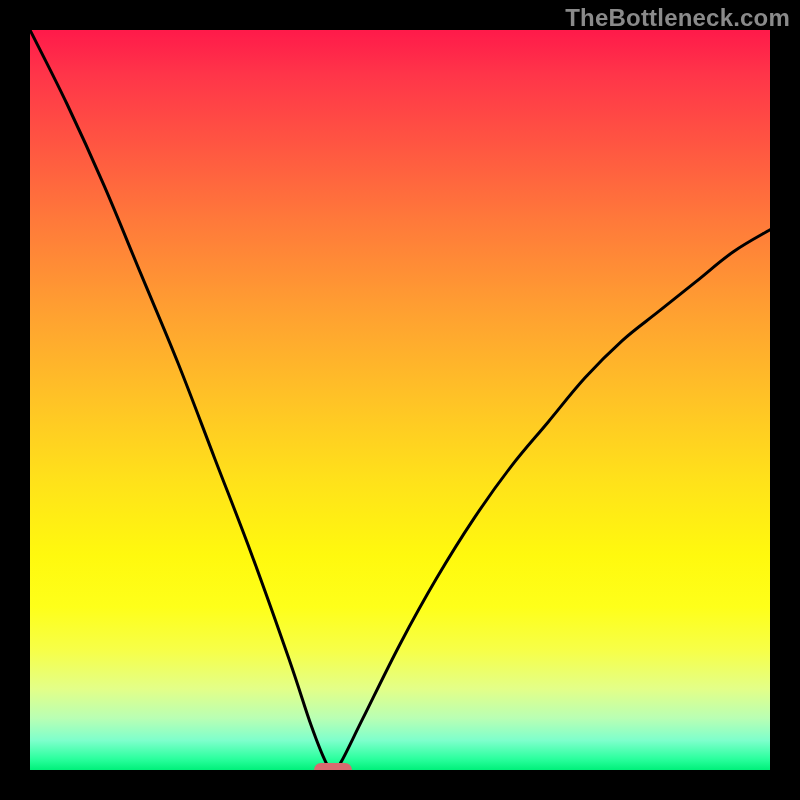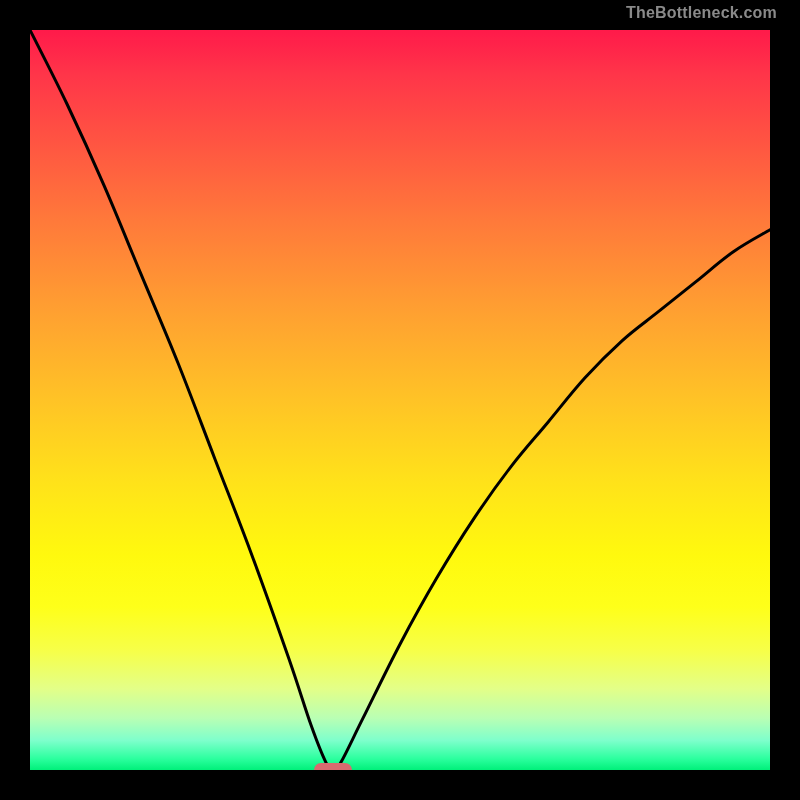--- a/index.html
+++ b/index.html
@@ -57,23 +57,23 @@
     width: 38px;
     height: 14px;
     border-radius: 7px;
     background: #d96a6f;
     bottom: 0px;
     transform: translate(-50%, 50%);
   }
   .watermark {
     position: absolute;
     top: 4px;
-    right: 23px;
+    right: 10px;
     font-family: Arial, Helvetica, sans-serif;
-    font-size: 16px;
+    font-size: 24px;
     font-weight: 600;
     color: #8a8a8a;
     letter-spacing: 0.2px;
     user-select: none;
   }
 </style>
 </head>
 <body>
 <div class="frame">
 

